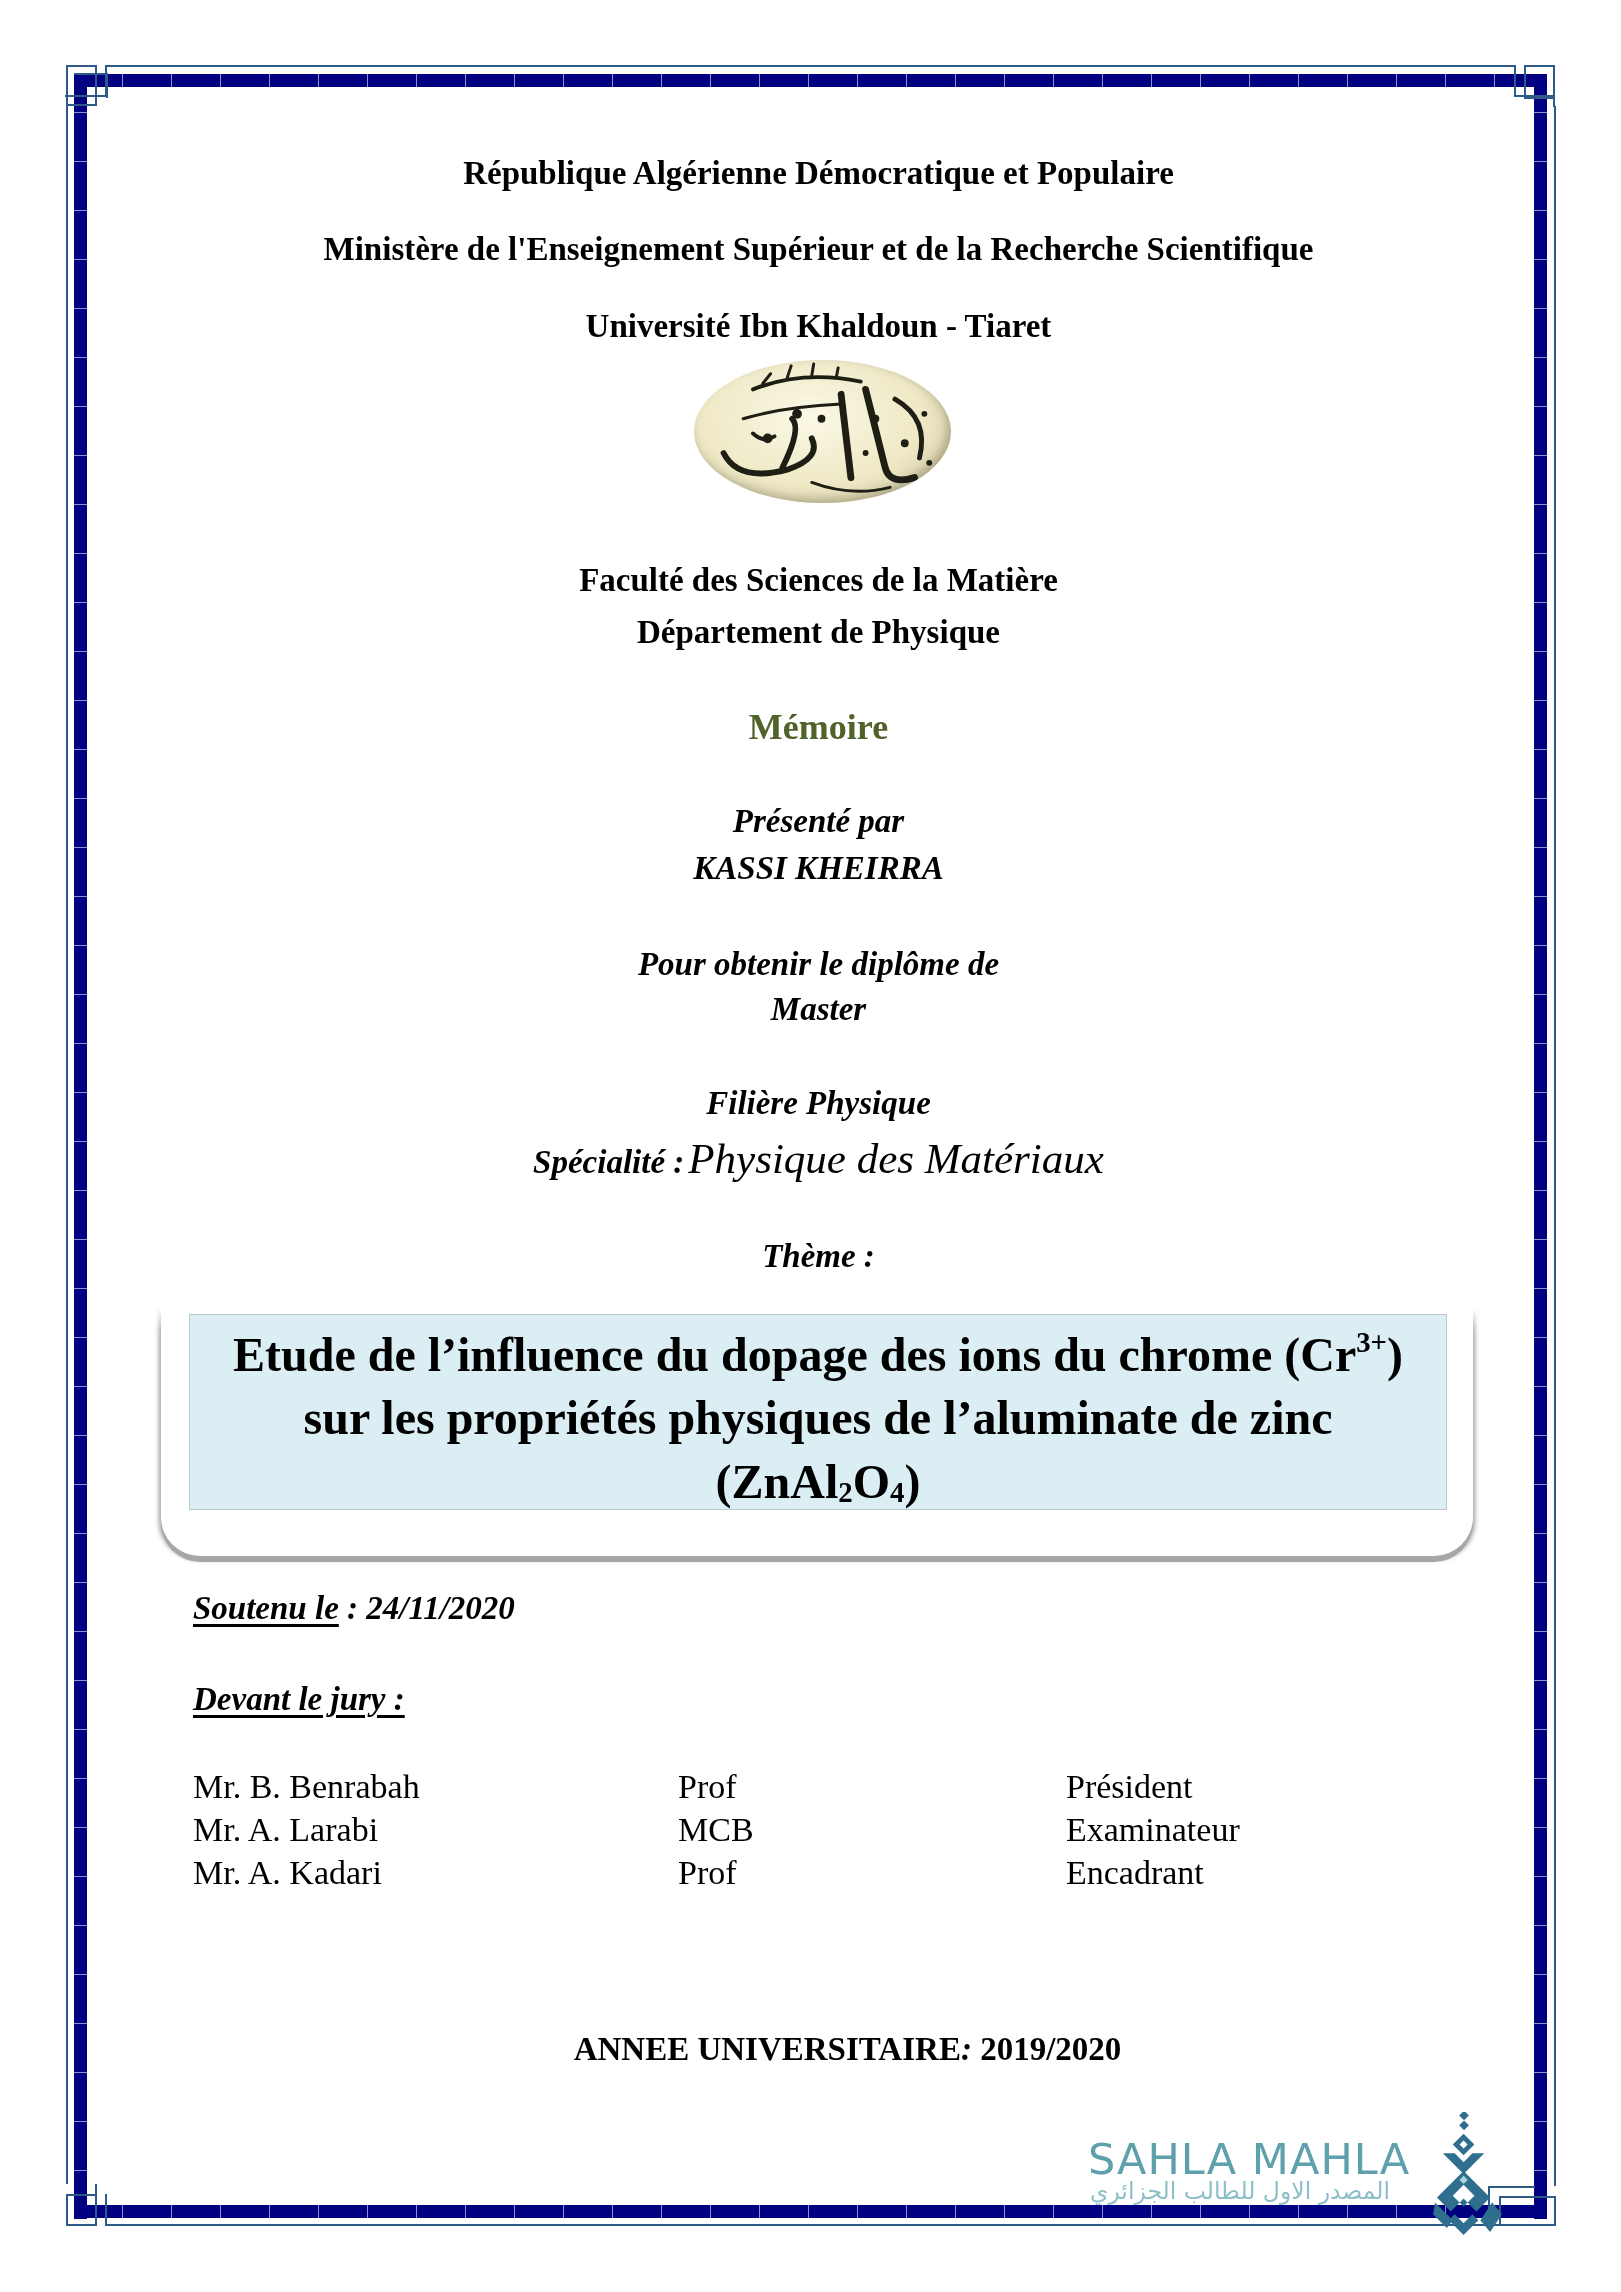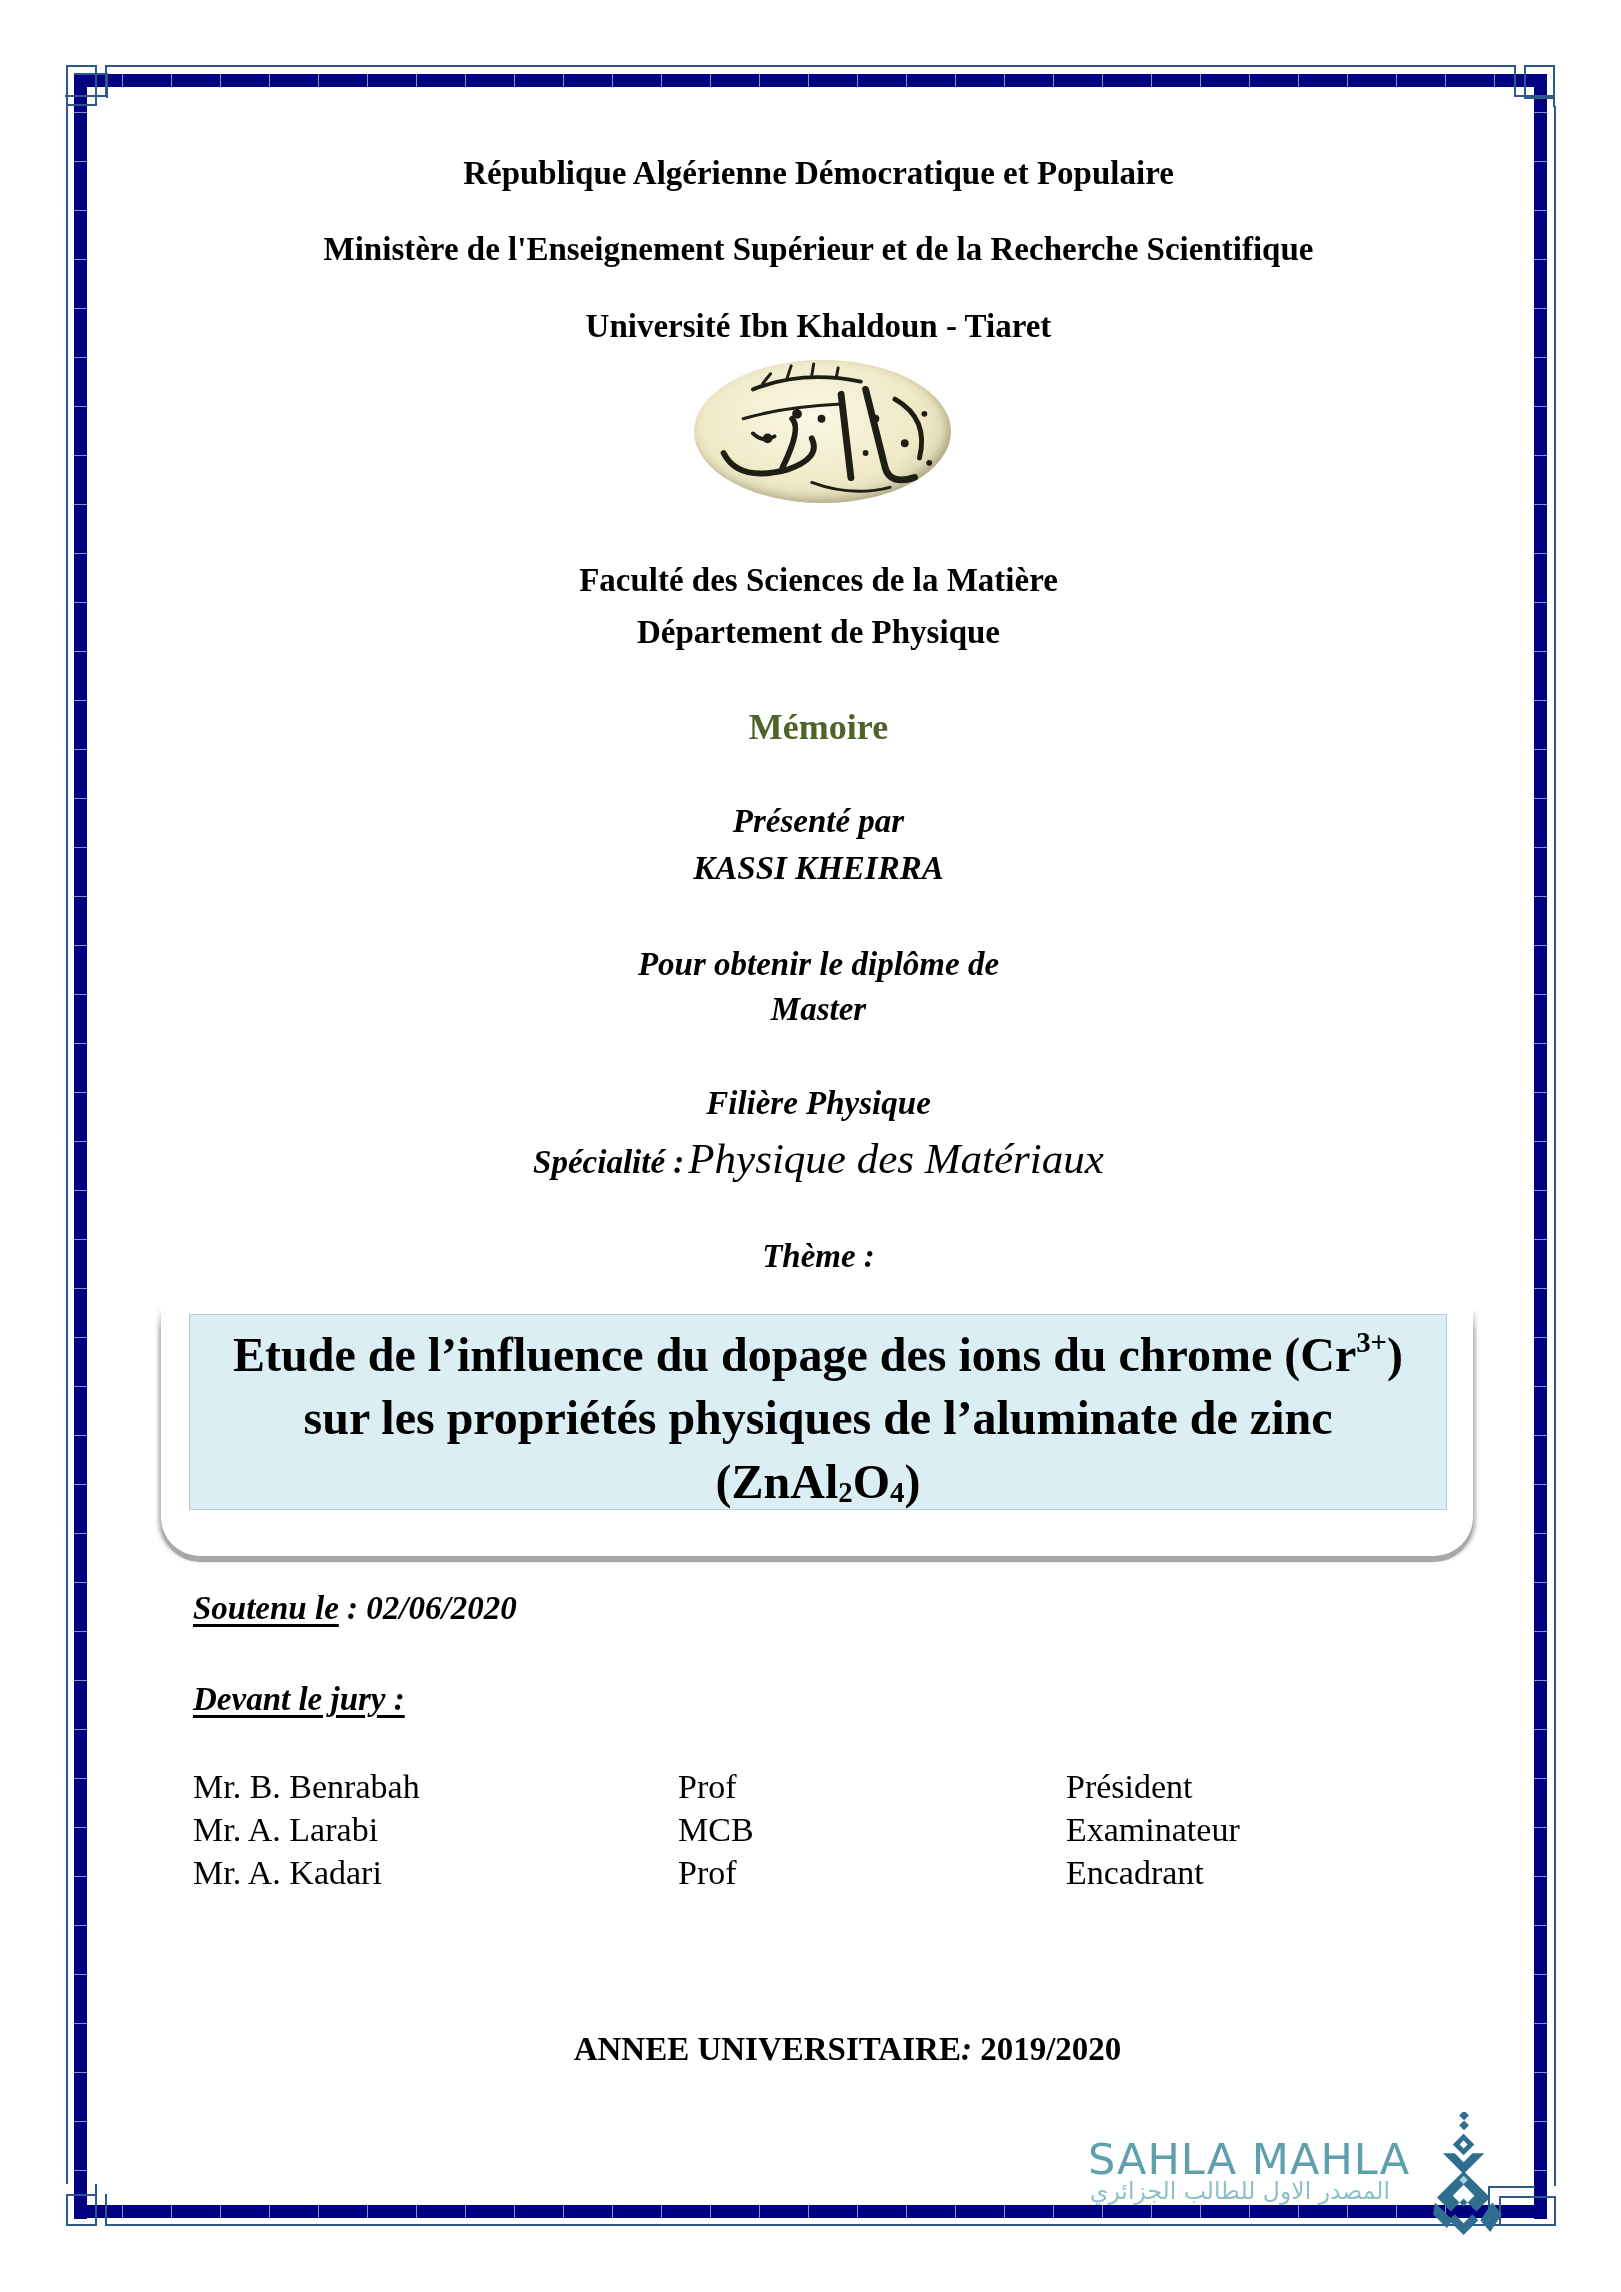--- a/index.html
+++ b/index.html
@@ -129,21 +129,21 @@
   <div class="title-line" style="top:15.7px;">
     <span>Etude de l’influence du dopage des ions du chrome (Cr</span><sup>3+</sup><span>)</span>
   </div>
   <div class="title-line" style="top:79px;">sur les propriétés physiques de l’aluminate de zinc</div>
   <div class="title-line" style="top:143px;">
     <span>(ZnAl</span><sub>2</sub><span>O</span><sub>4</sub><span>)</span>
   </div>
 </div>
 
 <div class="left-label" style="top:1592px;">
-  <span class="u">Soutenu le</span><span style="white-space:pre;"> : </span><span>02/06/2020</span>
+  <span class="u">Soutenu le</span><span style="white-space:pre;"> : </span><span>24/11/2020</span>
 </div>
 
 <div class="left-label" style="top:1683px;">
   <span class="u">Devant le jury :</span>
 </div>
 
 <div>
   <div class="jury-cell" style="left:193px; top:1770px;">Mr. B. Benrabah</div>
   <div class="jury-cell" style="left:678px; top:1770px;">Prof</div>
   <div class="jury-cell" style="left:1066px; top:1770px;">Président</div>

